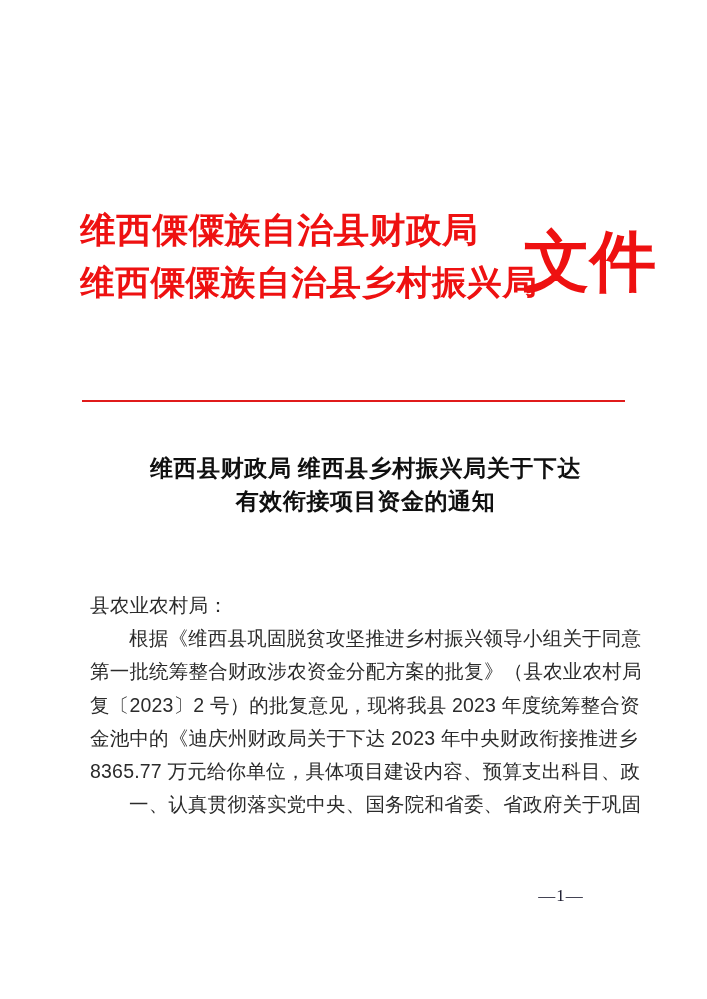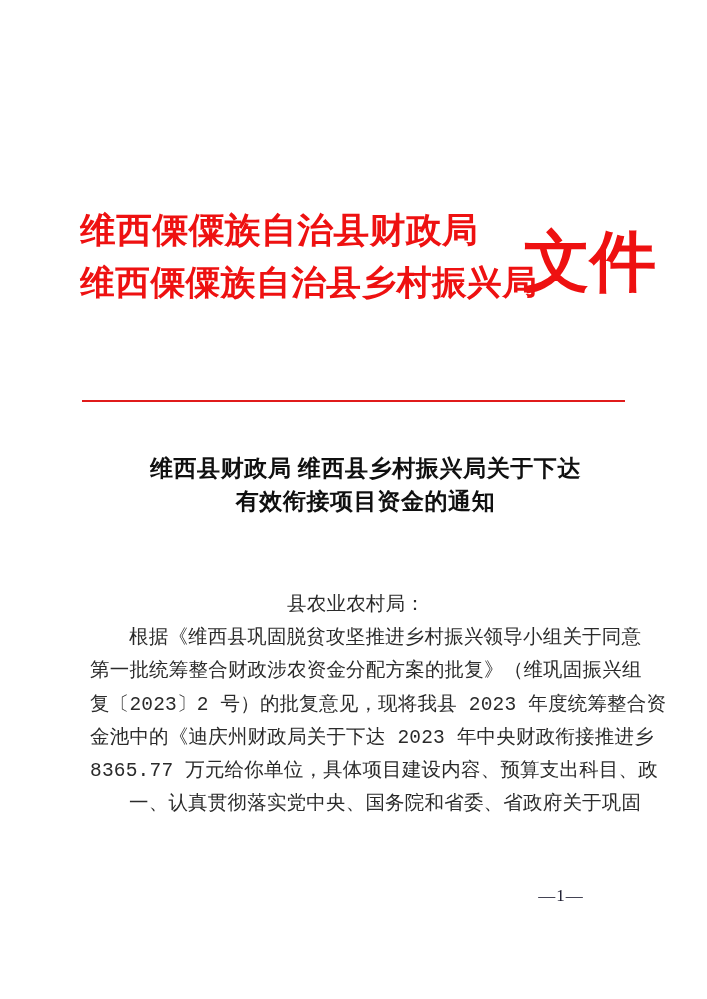--- a/index.html
+++ b/index.html
@@ -112,27 +112,26 @@
 
   
   .body-text {
     position: absolute;
     left: 90px;
     top: 589px;
     width: 532px;
   }
 
   .p-line {
-    font-family: Liberation Mono, monospace;
+    font-family: Liberation Sans, sans-serif;
     font-size: 19.5px;
     line-height: 33.2px;
     color: #2b2b2b;
     letter-spacing: 0.2px;
     white-space: nowrap;
-    text-align: center;
   }
 
   .p-indent {
     text-indent: 39px;
   }
 
   
   .page-number {
     position: absolute;
     left: 0;
@@ -164,21 +163,21 @@
   <div class="red-rule"></div>
 
   <div class="doc-title">
     <div class="title-line">维西县财政局 维西县乡村振兴局关于下达</div>
     <div class="title-line">有效衔接项目资金的通知</div>
   </div>
 
   <div class="body-text">
     <div class="p-line">县农业农村局：</div>
     <div class="p-line p-indent">根据《维西县巩固脱贫攻坚推进乡村振兴领导小组关于同意</div>
-    <div class="p-line">第一批统筹整合财政涉农资金分配方案的批复》（维巩固振兴组</div>
+    <div class="p-line">第一批统筹整合财政涉农资金分配方案的批复》（县农业农村局</div>
     <div class="p-line">复〔2023〕2 号）的批复意见，现将我县 2023 年度统筹整合资</div>
     <div class="p-line">金池中的《迪庆州财政局关于下达 2023 年中央财政衔接推进乡</div>
     <div class="p-line">8365.77 万元给你单位，具体项目建设内容、预算支出科目、政</div>
     <div class="p-line p-indent">一、认真贯彻落实党中央、国务院和省委、省政府关于巩固</div>
   </div>
 
   <div class="page-number">—1—</div>
 
 </div>
 

